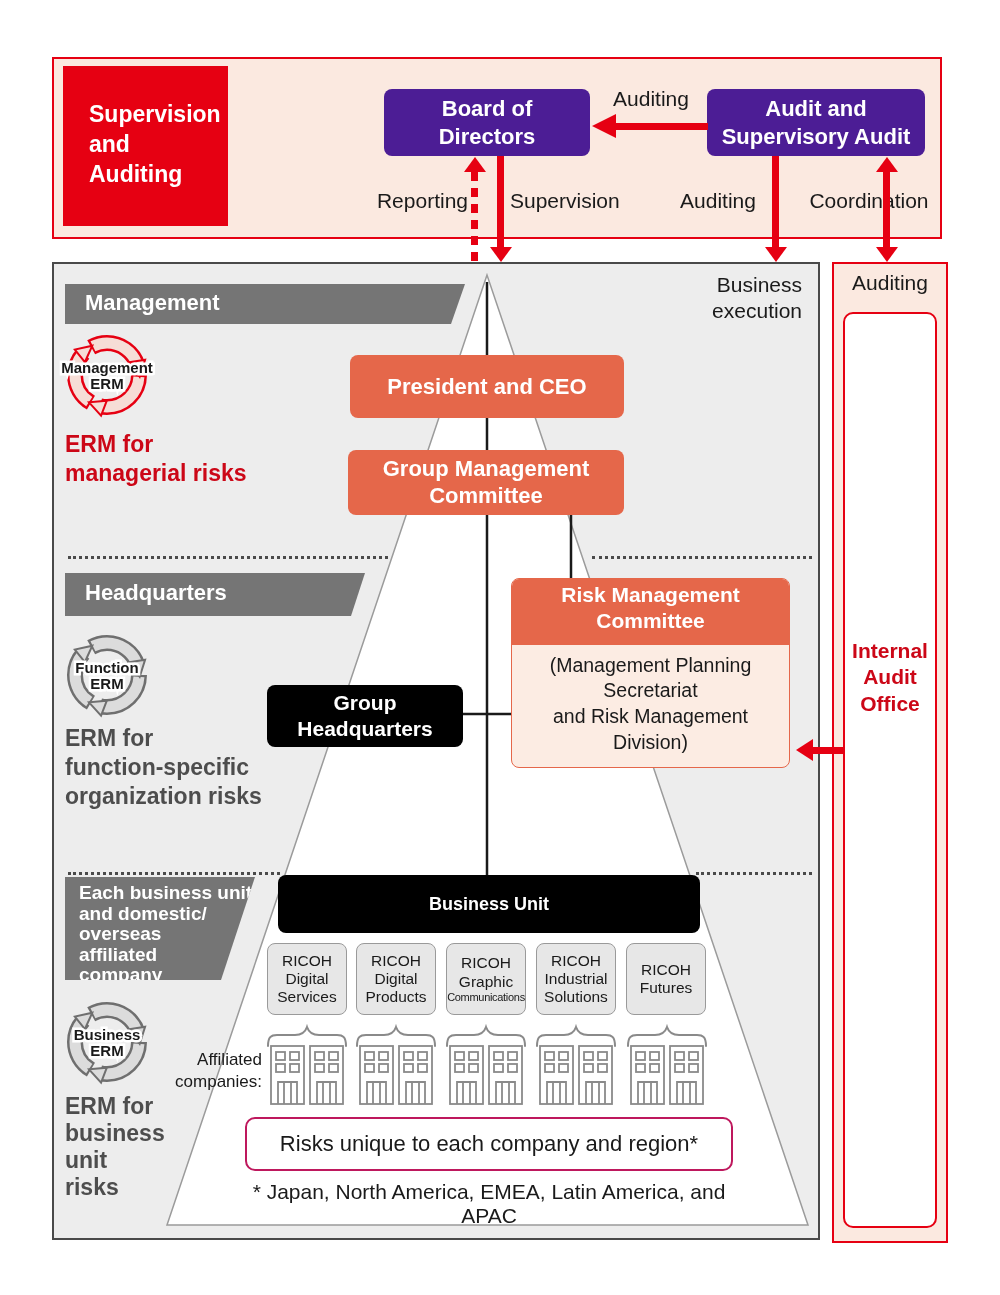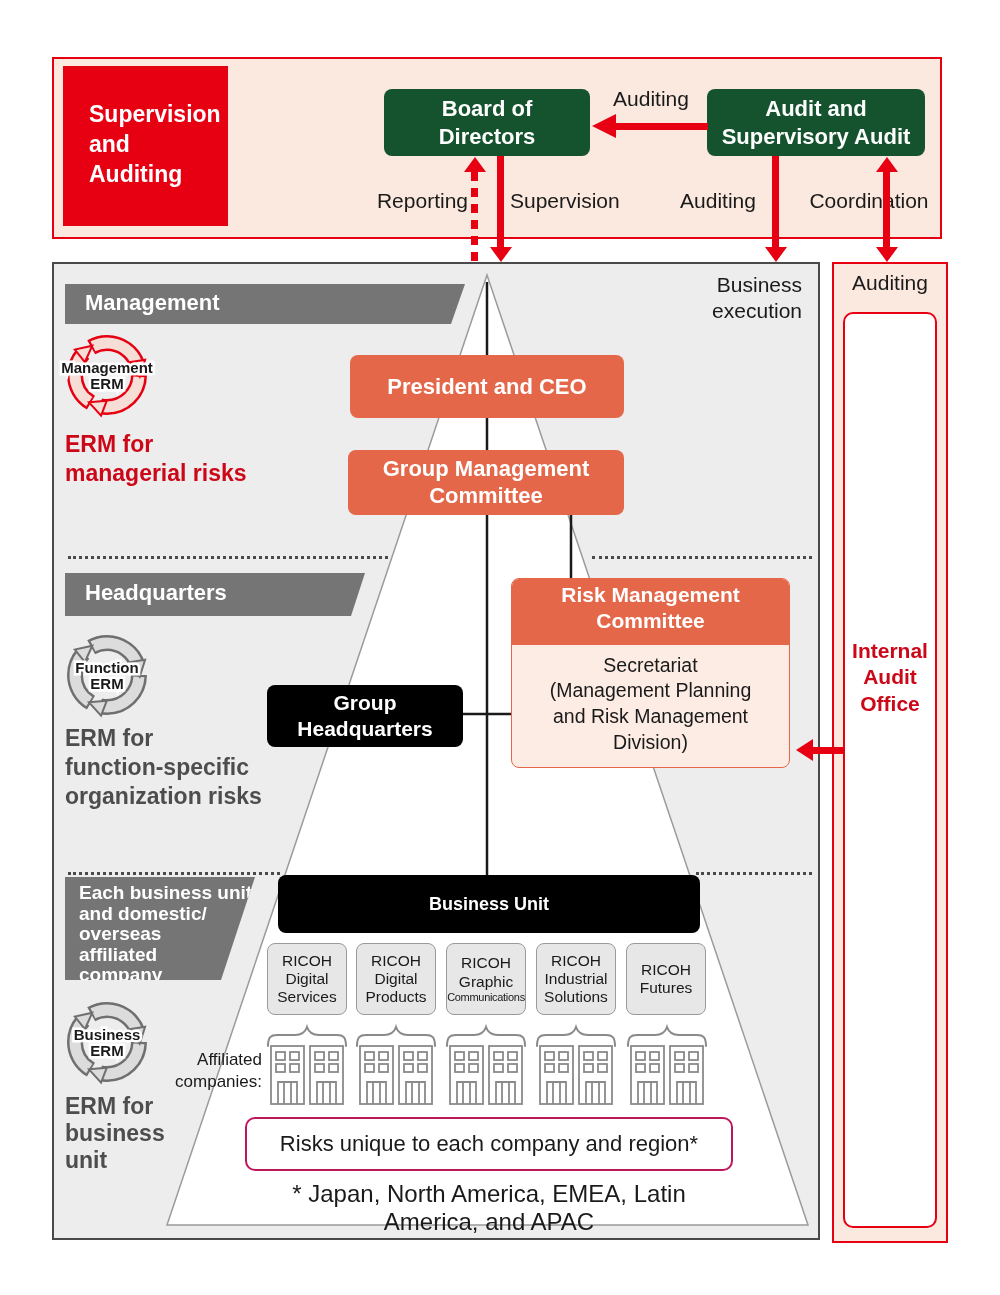--- a/index.html
+++ b/index.html
@@ -6,21 +6,21 @@
   body{
     width:1000px;height:1295px;position:relative;background:#ffffff;
     font-family:"Liberation Sans", sans-serif;color:#1a1a1a;
     -webkit-font-smoothing:antialiased;
   }
   .abs{position:absolute;}
   
   .top-panel{left:52px;top:57px;width:886px;height:178px;background:#fbe9e0;border:2px solid #e60012;}
   .sup-box{left:63px;top:66px;width:165px;height:160px;background:#e60012;color:#fff;
     font-weight:bold;font-size:23px;line-height:1.3;padding:34px 0 0 26px;box-sizing:border-box;}
-  .red-box{background:#14532d;color:#fff;font-weight:bold;border-radius:8px;
+  .red-box{background:#4c1d95;color:#fff;font-weight:bold;border-radius:8px;
     display:flex;flex-direction:column;align-items:center;justify-content:center;text-align:center;}
   .bod-box{left:384px;top:89px;width:206px;height:67px;font-size:22px;line-height:1.25;}
   .asb-box{left:707px;top:89px;width:218px;height:67px;font-size:22px;line-height:1.25;}
   .flow-label{font-size:21px;color:#1a1a1a;}
   .lbl-auditing-top{left:598px;top:87px;width:106px;text-align:center;}
   .lbl-reporting{left:330px;top:189px;width:138px;text-align:right;}
   .lbl-supervision{left:510px;top:189px;width:140px;text-align:left;}
   .lbl-auditing2{left:668px;top:189px;width:100px;text-align:center;}
   .lbl-coordination{left:793px;top:189px;width:152px;text-align:center;}
   
@@ -89,21 +89,21 @@
   .block-line{display:block;}
   
   .ricoh-box{top:943px;width:80px;height:72px;background:#e7e7e7;border:1.5px solid #9a9a9a;border-radius:8px;
     display:flex;flex-direction:column;align-items:center;justify-content:center;text-align:center;
     font-size:15.5px;line-height:1.18;color:#1a1a1a;box-sizing:border-box;}
   .condensed{font-size:11px;letter-spacing:-0.3px;}
   .affiliated{left:168px;top:1049px;width:94px;text-align:right;font-size:17px;line-height:1.3;}
   
   .risks-box{left:245px;top:1117px;width:488px;height:54px;background:#fff;border:2px solid #be185d;border-radius:10px;
     display:flex;align-items:center;justify-content:center;font-size:22px;box-sizing:border-box;}
-  .footnote{left:245px;top:1180px;width:488px;text-align:center;font-size:24px;}
+  .footnote{left:245px;top:1180px;width:488px;text-align:center;font-size:21px;}
   svg{overflow:visible;}
 </style>
 </head>
 <body>
 
 <div class="abs top-panel"></div>
 
 <div class="abs sup-box">
   <span class="block-line">Supervision</span>
   <span class="block-line">and</span>
@@ -216,22 +216,22 @@
   <span>Group</span>
   <span>Headquarters</span>
 </div>
 
 <div class="abs rmc">
   <div class="rmc-head">
     <span class="block-line">Risk Management</span>
     <span class="block-line">Committee</span>
   </div>
   <div class="rmc-body">
+    <span class="block-line">(Management Planning</span>
     <span class="block-line">Secretariat</span>
-    <span class="block-line">(Management Planning</span>
     <span class="block-line">and Risk Management</span>
     <span class="block-line">Division)</span>
   </div>
 </div>
 <div class="abs rmc-arrow-line"></div>
 <div class="abs rmc-arrow-head"></div>
 
 <div class="abs banner banner-biz">
   <span class="block-line">Each business unit</span>
   <span class="block-line">and domestic/</span>
@@ -249,20 +249,21 @@
     <polygon points="69,36 85,36 77,52" transform="rotate(351,45,45)"></polygon>
   </g>
   <text x="45" y="43" text-anchor="middle" font-size="15" font-weight="bold" fill="#1a1a1a" stroke="#ffffff" stroke-width="5" style="paint-order:stroke">Business</text>
   <text x="45" y="59" text-anchor="middle" font-size="15" font-weight="bold" fill="#1a1a1a" stroke="#ffffff" stroke-width="5" style="paint-order:stroke">ERM</text>
 </svg>
 
 <div class="abs erm-label erm-biz-label">
   <span class="block-line">ERM for</span>
   <span class="block-line">business</span>
   <span class="block-line">unit</span>
+  <span class="block-line">risks</span>
 </div>
 
 <div class="abs gray-box business-unit">Business Unit</div>
 
 <div class="abs ricoh-box" style="left:267px;">
   <span>RICOH</span>
   <span>Digital</span>
   <span>Services</span>
 </div>
 <div class="abs ricoh-box" style="left:356px;">

